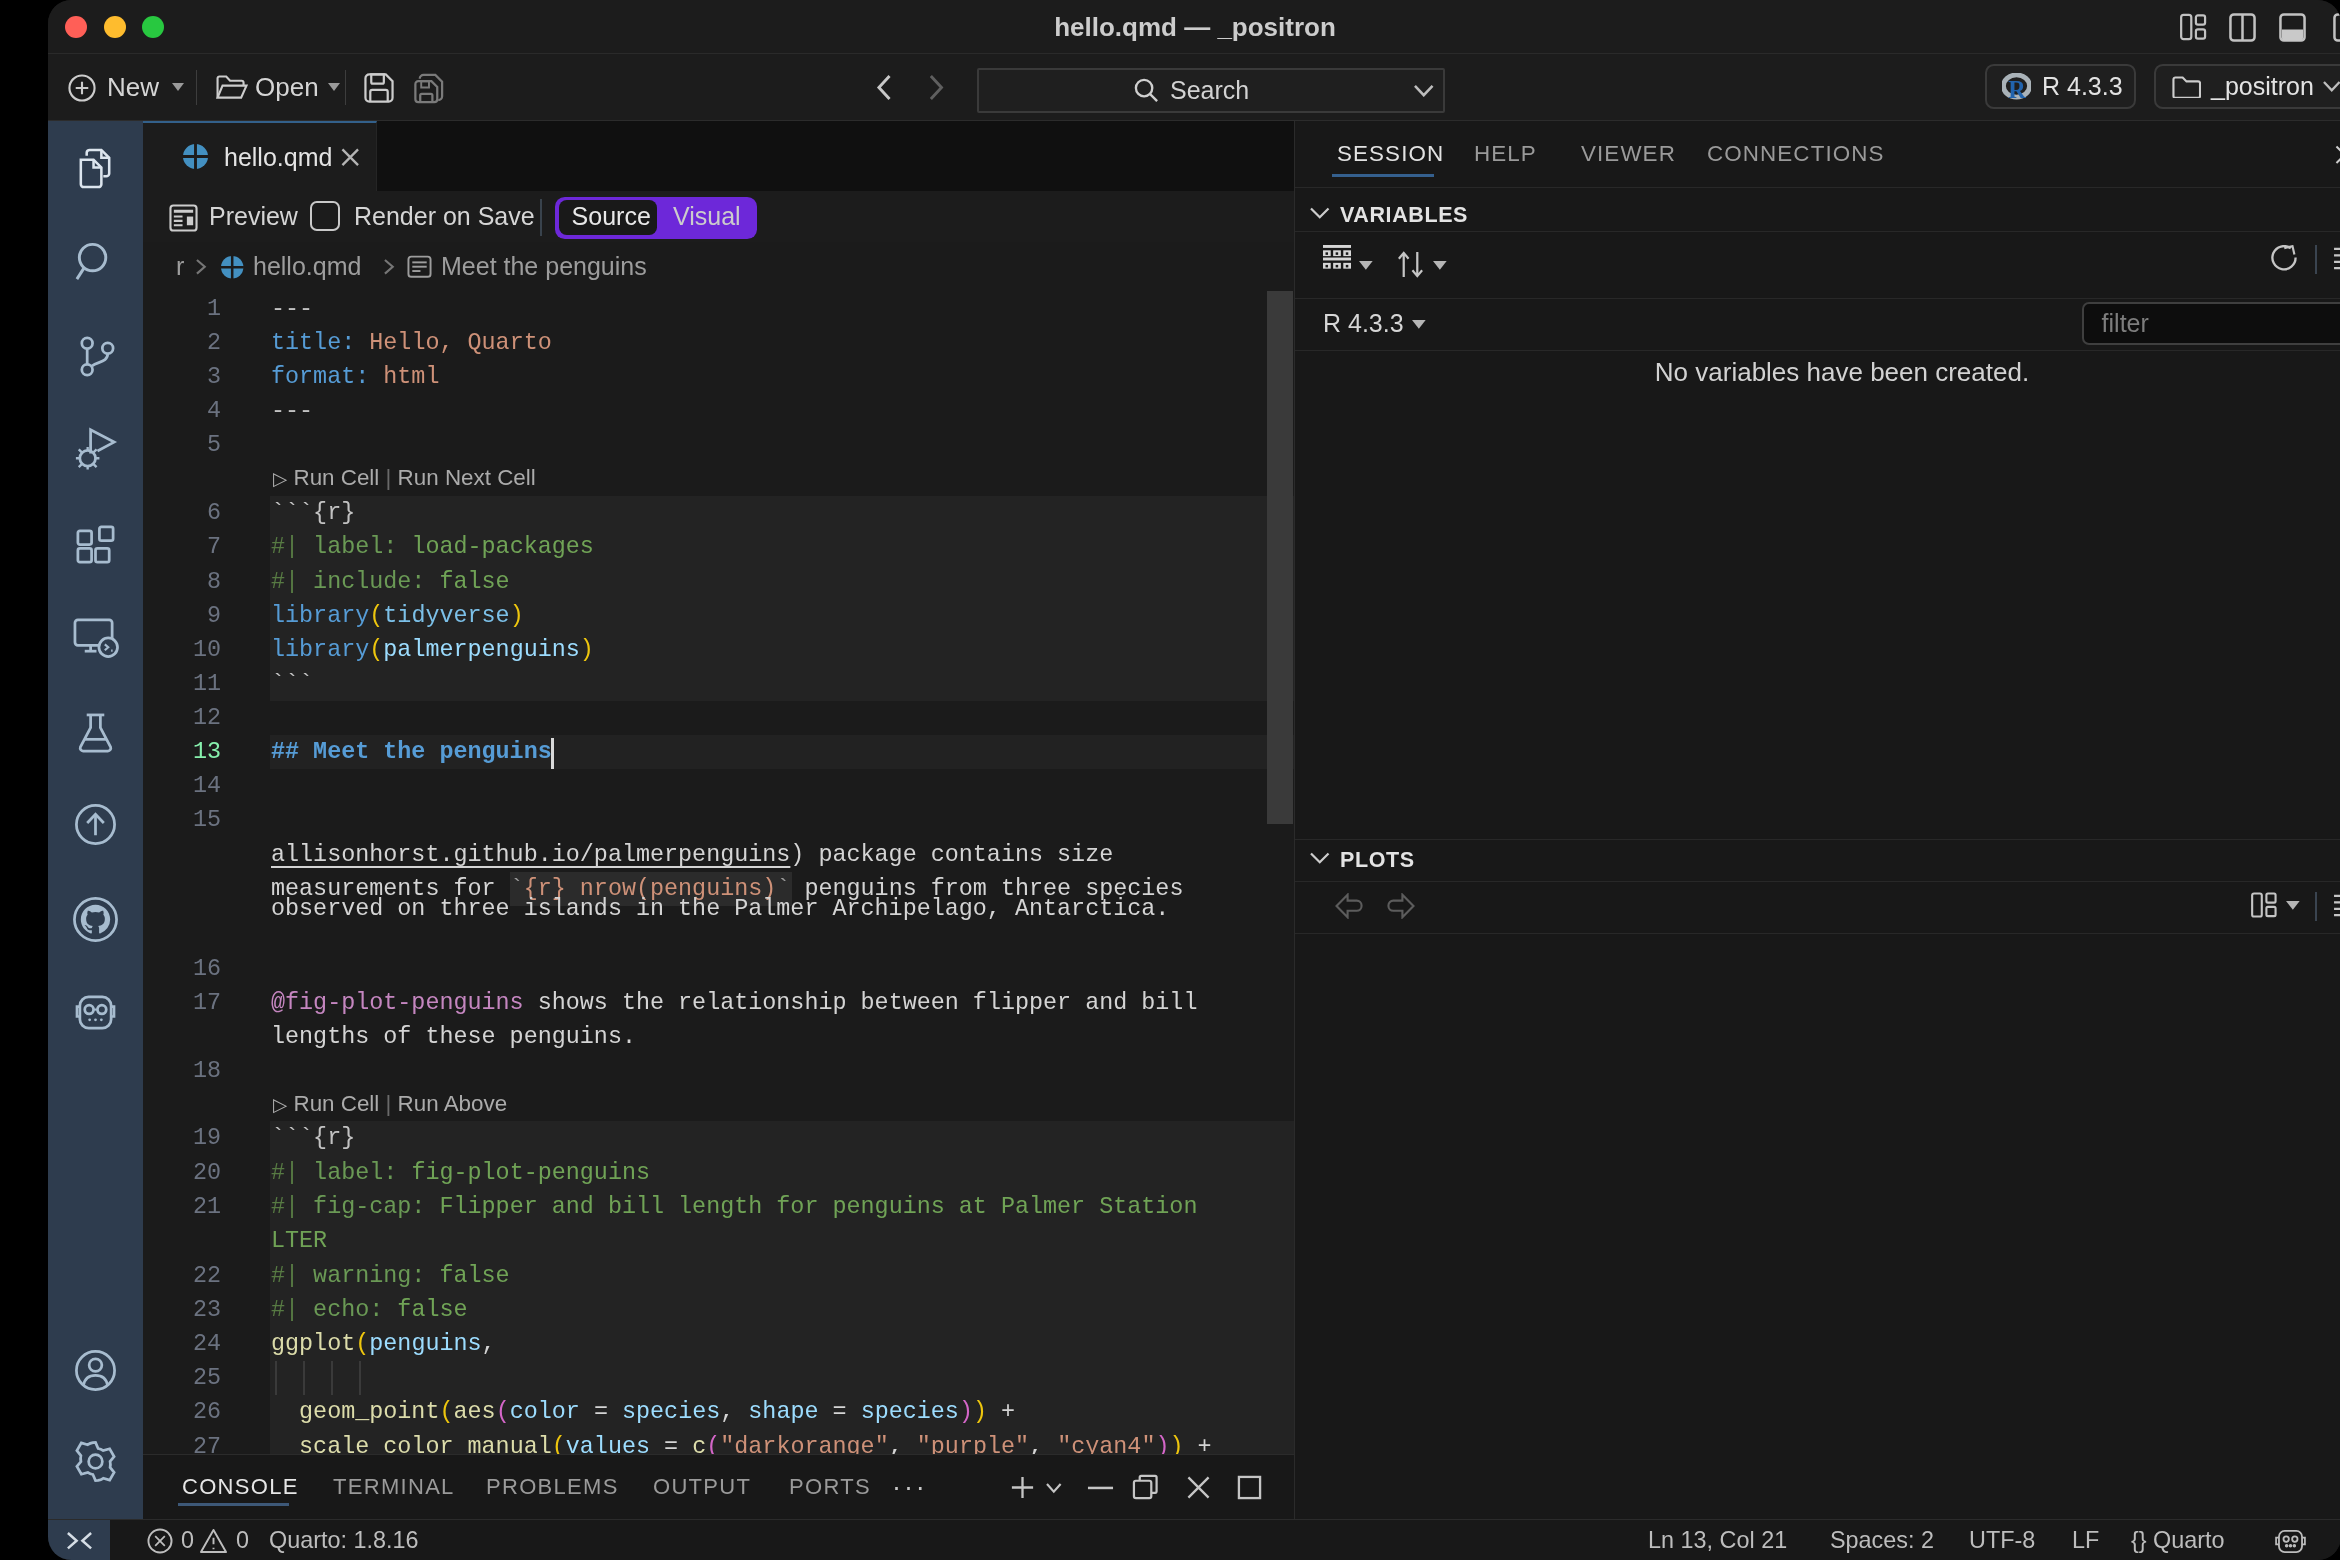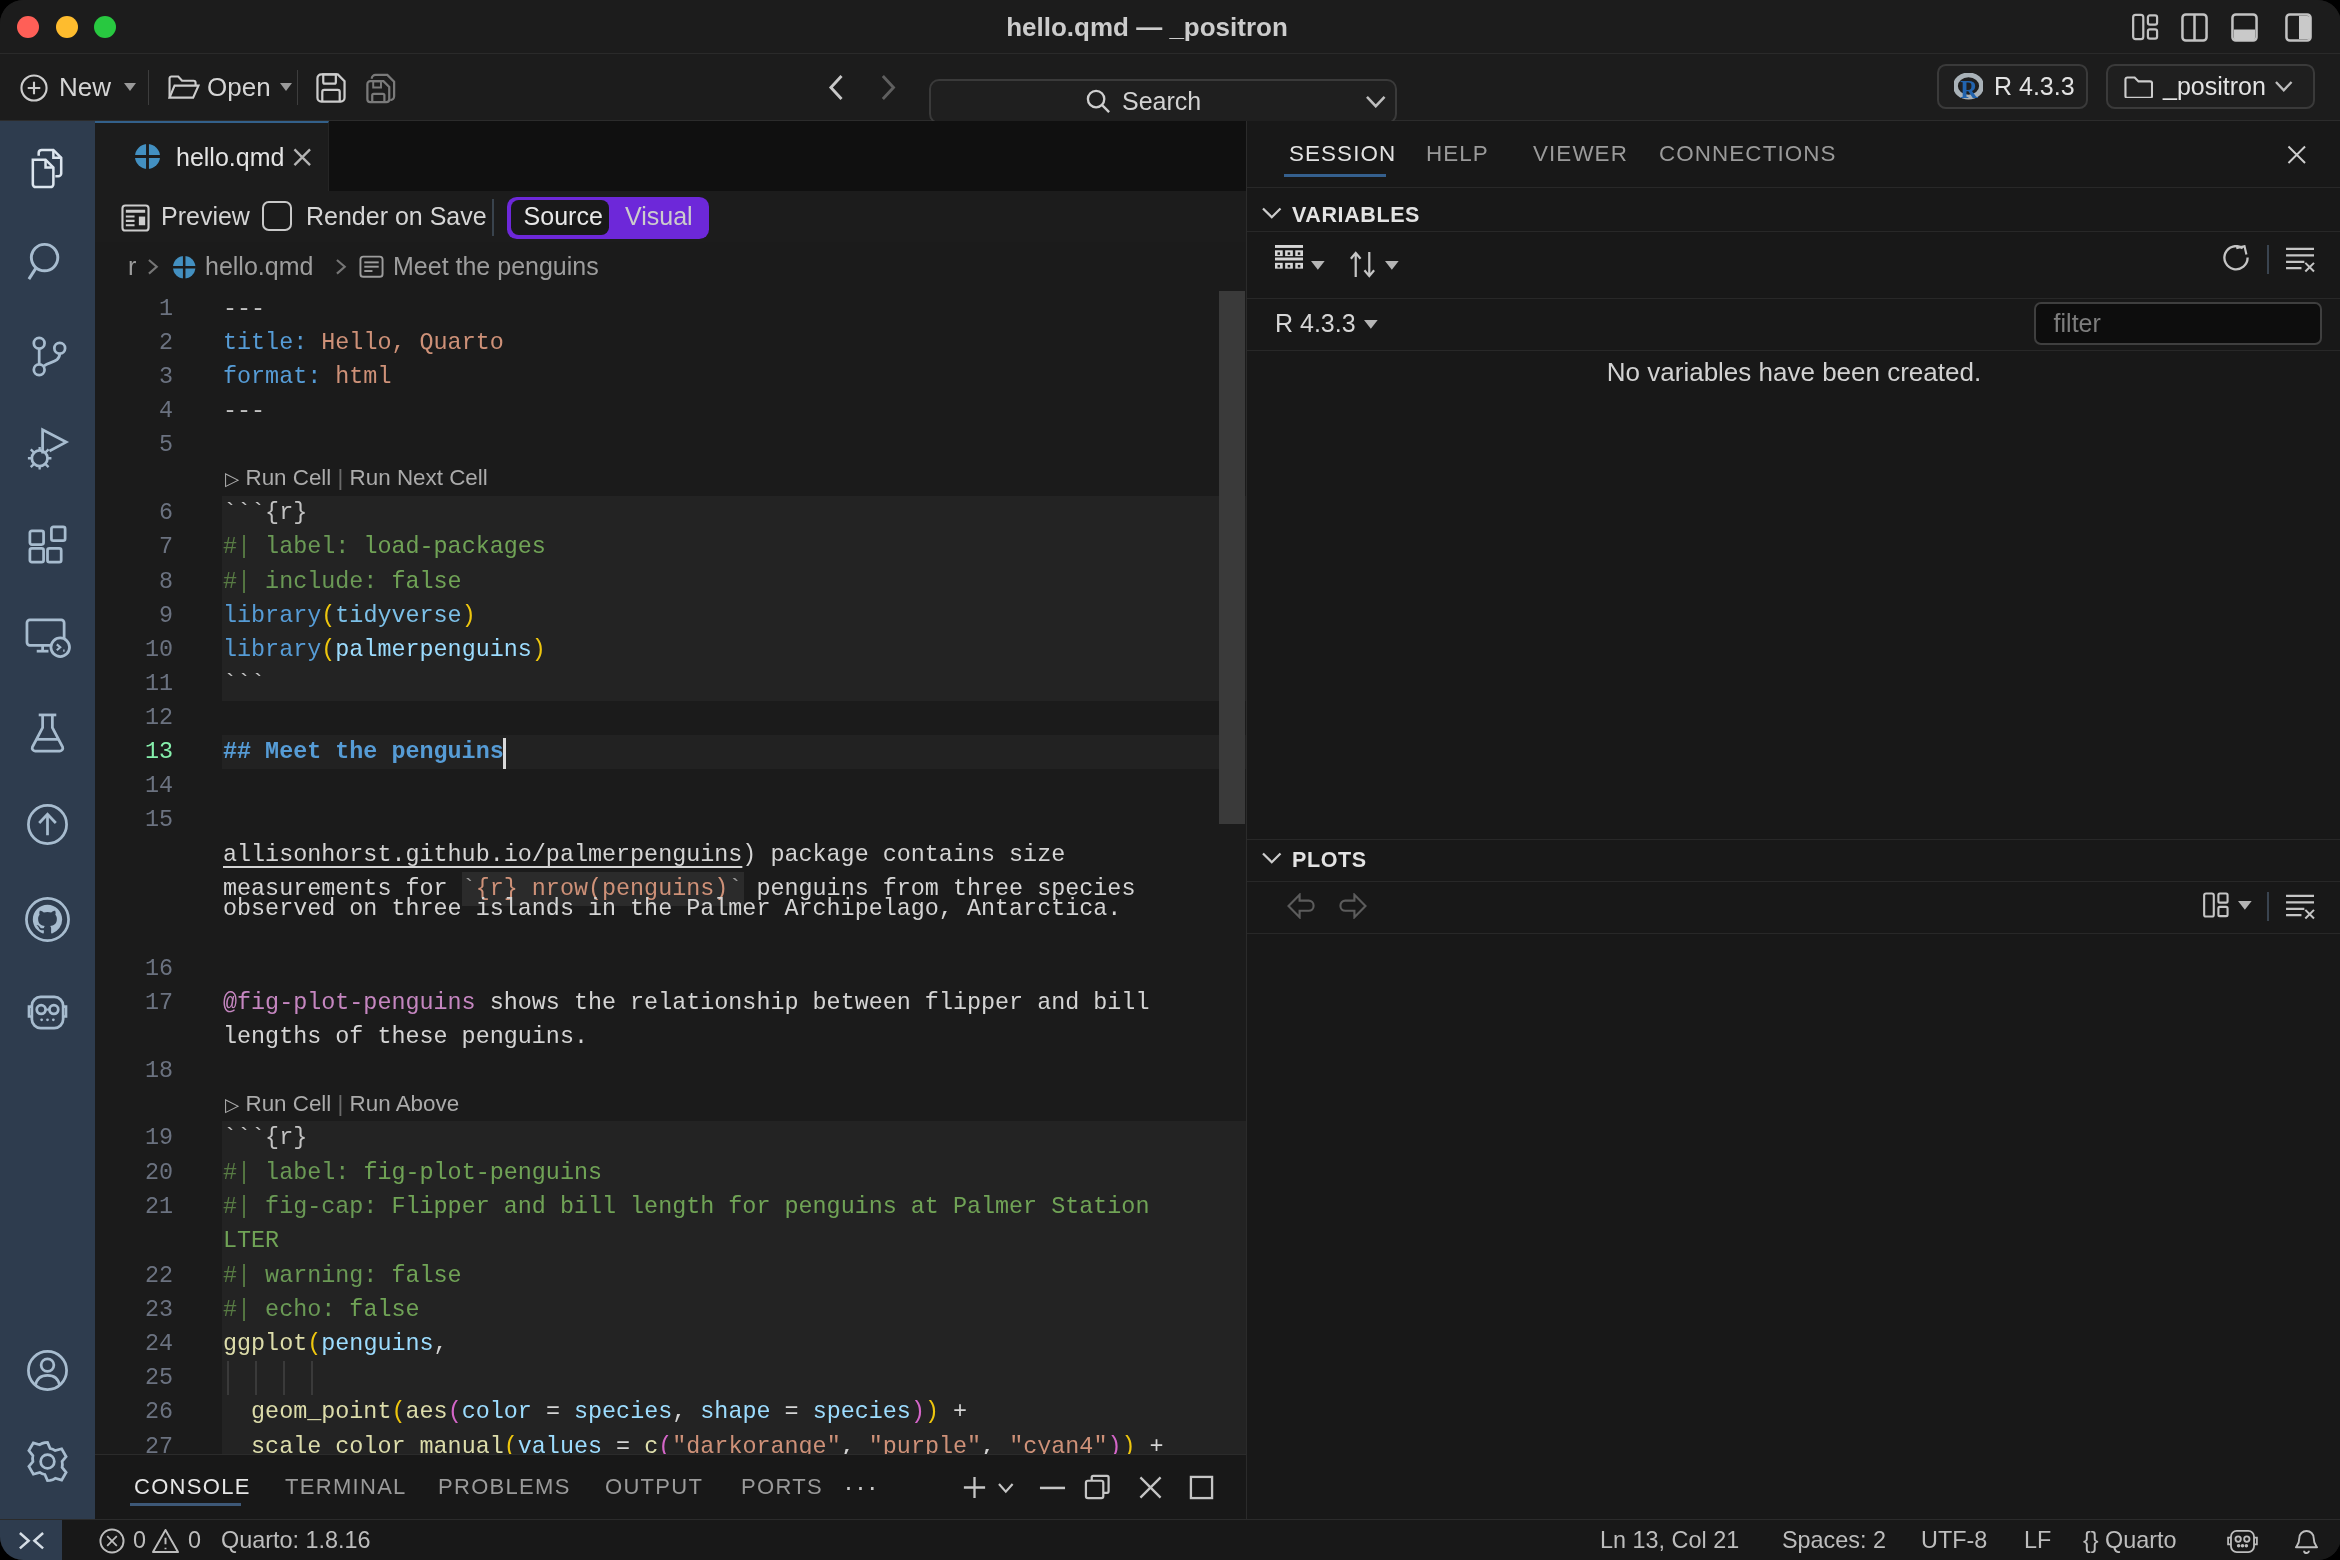--- a/index.html
+++ b/index.html
@@ -1,29 +1,29 @@
 <!DOCTYPE html>
 <html><head>
 <meta charset="utf-8">
 <style>
 html,body{margin:0;padding:0;background:#000;}
 body{width:2341px;height:1560px;position:relative;overflow:hidden;font-family:"Liberation Sans",sans-serif;}
-#win{position:absolute;inset:0;background:#1b1b1b;border-radius:23.4px;overflow:hidden;}
+#win{position:absolute;inset:0;background:#1b1b1b;border-radius:23.4px;overflow:hidden;margin-left:48px;}
 .abs{position:absolute;}
 .ic{position:absolute;}
 
 #titlebar{position:absolute;left:0;top:0;width:2341px;height:53px;background:#1c1c1c;border-bottom:1px solid #2a2a2a;}
 .light{position:absolute;top:15.6px;width:22.4px;height:22.4px;border-radius:50%;}
 #title{position:absolute;top:0;left:0;width:2294px;height:53px;line-height:55px;text-align:center;color:#cccccc;font-size:26px;font-weight:600;}
 
 #toolbar{position:absolute;left:0;top:54px;width:2341px;height:66px;background:#1c1c1c;border-bottom:1px solid #2c2c2c;}
 .tbtxt{position:absolute;top:0;height:66px;line-height:66px;color:#d5d5d5;font-size:26px;}
 .tbsep{position:absolute;top:15.6px;height:35px;width:1px;background:#3d3d3d;}
 .caret{position:absolute;width:0;height:0;border-left:6.8px solid transparent;border-right:6.8px solid transparent;border-top:8.8px solid #9a9a9a;top:29px;}
-#searchbox{position:absolute;left:929px;top:25px;width:464px;height:41px;background:#1f1f1f;border:2px solid #3a3a3a;border-radius:10px;}
+#searchbox{position:absolute;left:929px;top:14px;width:464px;height:41px;background:#1f1f1f;border:2px solid #3a3a3a;border-radius:2px;}
 .pillbtn{position:absolute;top:9.8px;height:41px;background:#1f1f1f;border:2px solid #3a3a3a;border-radius:8.8px;}
 
 #actbar{position:absolute;left:0;top:121px;width:95px;height:1399px;background:#2e3c4e;}
 
 #tabstrip{position:absolute;left:95px;top:121px;width:1152px;height:70px;background:#101010;}
 #tab{position:absolute;left:0px;top:0px;width:233px;height:70px;background:#1c1c1c;border-top:2.9px solid #33608a;border-right:1px solid #252525;}
 #actionrow{position:absolute;left:95px;top:191px;width:1152px;height:51px;background:#1c1c1c;}
 #breadcrumbs{position:absolute;left:95px;top:242px;width:1152px;height:49px;background:#1b1b1b;color:#9d9d9d;font-size:25px;}
 #code{position:absolute;left:95px;top:291px;width:1152px;height:1163px;background:#1b1b1b;overflow:hidden;}
 .stripe{position:absolute;left:127px;right:0;background:#232323;}

